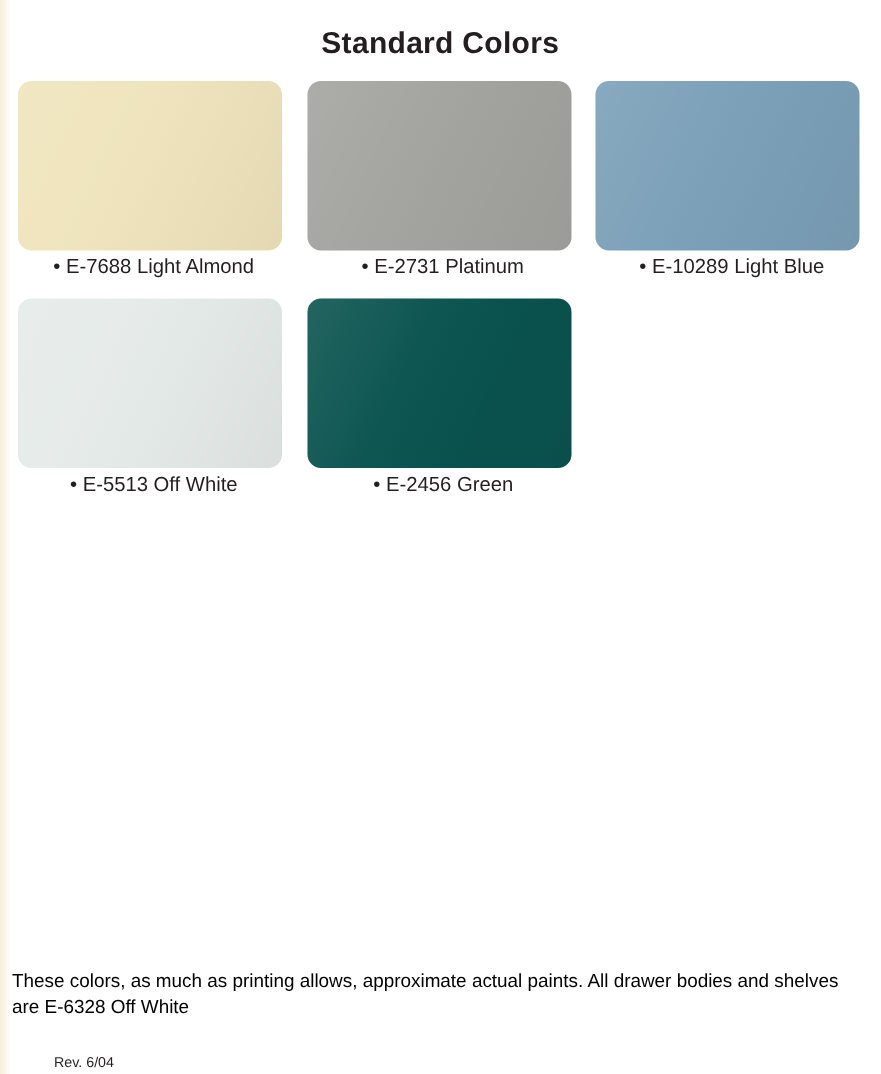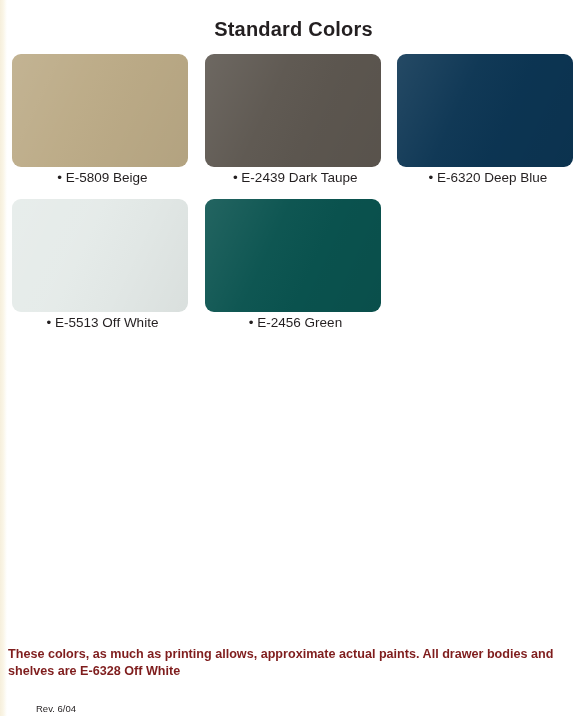--- a/index.html
+++ b/index.html
@@ -89,22 +89,21 @@
     color: #231f20;
     white-space: nowrap;
   }
   .footnote {
     position: absolute;
     top: 634px;
     left: 8px;
     width: 572px;
     font-size: 12.6px;
     line-height: 17px;
-    color: #7f1d1d;
-    font-weight: bold;
+    color: #000000;
   }
   .revision {
     position: absolute;
     top: 691px;
     left: 8px;
     font-size: 9.5px;
     color: #231f20;
     padding-left: 28px;
   }
 </style>
@@ -112,36 +111,36 @@
 <body>
 
 <div class="page-edge"></div>
 
 <div class="sheet">
 
   <div class="title">Standard Colors</div>
 
   <div class="grid">
 
+    <div class="row">
+      <div class="cell">
+        <div class="swatch" style="background-color: rgb(239, 228, 188);"></div>
+        <div class="caption">• E-7688 Light Almond</div>
+      </div>
+      <div class="cell">
+        <div class="swatch" style="background-color: rgb(163, 164, 159);"></div>
+        <div class="caption">• E-2731 Platinum</div>
+      </div>
+      <div class="cell">
+        <div class="swatch" style="background-color: rgb(123, 160, 184);"></div>
+        <div class="caption">• E-10289 Light Blue</div>
+      </div>
+    </div>
 
 
-    <div class="row">
-      <div class="cell">
-        <div class="swatch" style="background-color: rgb(188, 171, 135);"></div>
-        <div class="caption">• E-5809 Beige</div>
-      </div>
-      <div class="cell">
-        <div class="swatch" style="background-color: rgb(93, 87, 80);"></div>
-        <div class="caption">• E-2439 Dark Taupe</div>
-      </div>
-      <div class="cell">
-        <div class="swatch" style="background-color: rgb(12, 53, 83);"></div>
-        <div class="caption">• E-6320 Deep Blue</div>
-      </div>
-    </div>
 
     <div class="row">
       <div class="cell">
         <div class="swatch" style="background-color: rgb(229, 235, 233);"></div>
         <div class="caption">• E-5513 Off White</div>
       </div>
       <div class="cell">
         <div class="swatch" style="background-color: rgb(10, 83, 79);"></div>
         <div class="caption">• E-2456 Green</div>
       </div>

